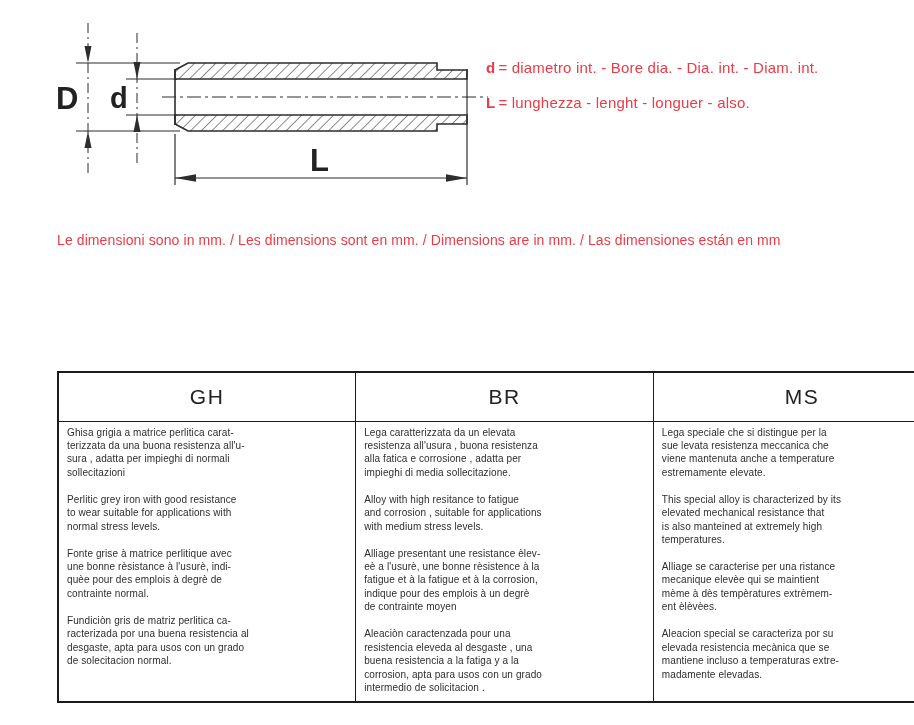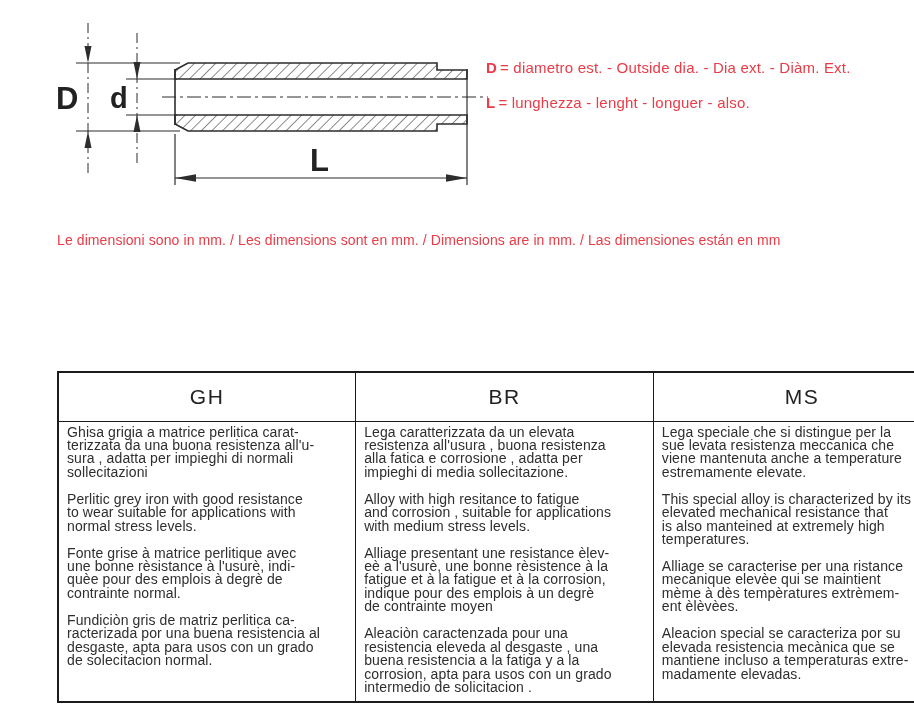--- a/index.html
+++ b/index.html
@@ -36,21 +36,21 @@
   th, td { border: 1.6px solid #1b1b1b; }
   th {
     height: 49px;
     font-size: 21px; font-weight: 400; letter-spacing: 1.5px;
     color: #222; text-align: center; vertical-align: middle;
   }
   td {
     height: 272px;
     vertical-align: top;
     padding: 4px 6px 6px 8px;
-    font-size: 14px; line-height: 13.45px;
+    font-size: 10px; line-height: 13.45px;
     color: #2e2e2e;
     white-space: pre-line;
     letter-spacing: .1px;
     margin-top: 16px;
   }
 </style>
 </head>
 <body>
 
 <div class="abs" id="drawing-wrap">
@@ -88,21 +88,21 @@
     <polygon points="427,173 406,169.2 406,176.8" fill="#2d2d2d"></polygon>
 
     <text x="16" y="104" font-size="31" font-weight="bold" fill="#222">D</text>
     <text x="70" y="103" font-size="29" font-weight="bold" fill="#222">d</text>
     <text x="270" y="166" font-size="31" font-weight="bold" fill="#222">L</text>
   </svg>
 </div>
 
 <div class="abs" id="legend">
   <div class="legend-item">
-    <b>D</b><span>= diametro est. - Outside dia. - Dia ext. - Diàm. Ext.</span>
+    <b>d</b><span>= diametro int. - Bore dia. - Dia. int. - Diam. int.</span>
   </div>
   <div class="legend-item">
     <b>L</b><span>= lunghezza - lenght - longuer - also.</span>
   </div>
 </div>
 
 <div class="abs" id="note">Le dimensioni sono in mm. / Les dimensions sont en mm. / Dimensions are in mm. / Las dimensiones están en mm</div>
 
 <div class="abs" id="materials">
   <table>

